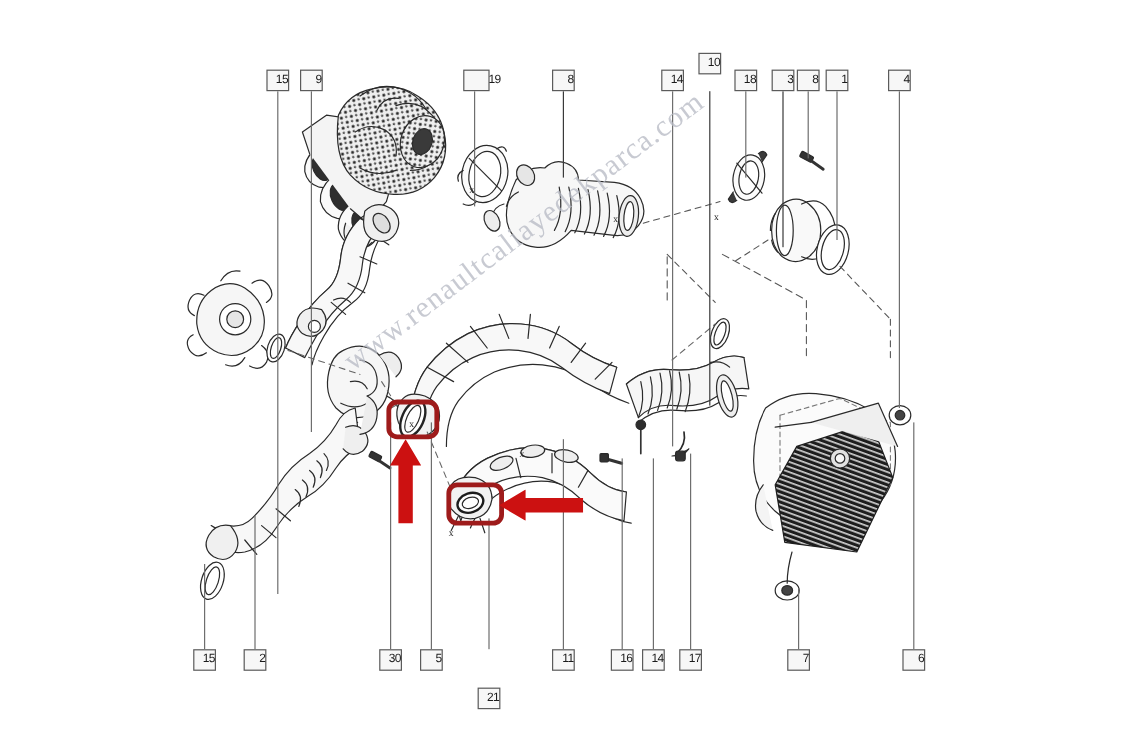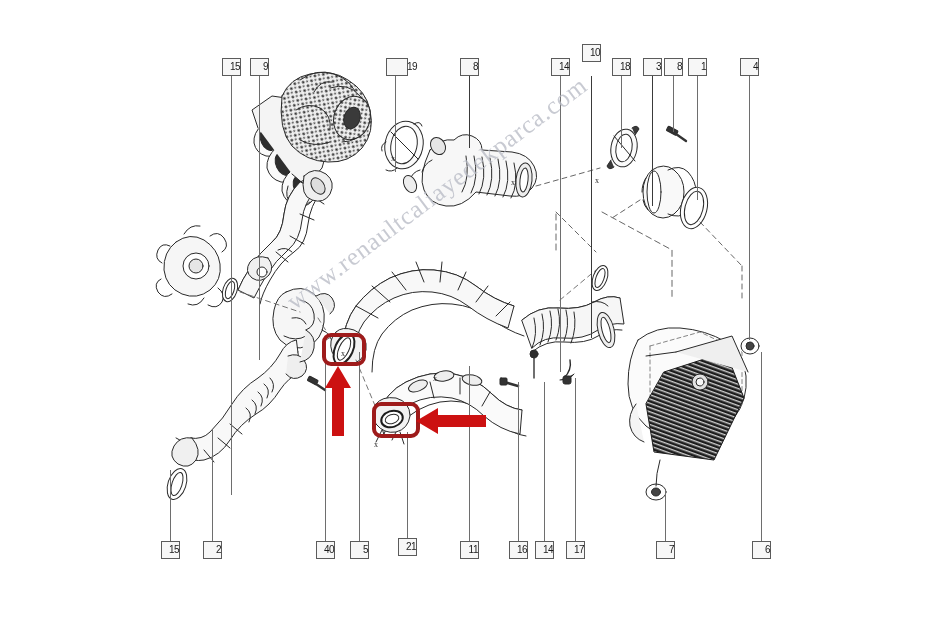--- a/index.html
+++ b/index.html
@@ -412,25 +412,25 @@
       <div class="callout" style="left: 664px; top: 58px;">8</div>
       <div class="leader" style="left: 673px; top: 76px; height: 56px;"></div>
       <div class="callout" style="left: 688px; top: 58px;">1</div>
       <div class="leader" style="left: 697px; top: 76px; height: 124px;"></div>
       <div class="callout" style="left: 740px; top: 58px;">4</div>
       <div class="leader" style="left: 749px; top: 76px; height: 264px;"></div>
       <div class="callout" style="left: 161px; top: 541px;">15</div>
       <div class="leader" style="left: 170px; top: 470px; height: 71px;"></div>
       <div class="callout" style="left: 203px; top: 541px;">2</div>
       <div class="leader" style="left: 212px; top: 430px; height: 111px;"></div>
-      <div class="callout" style="left: 316px; top: 541px;">40</div>
+      <div class="callout" style="left: 316px; top: 541px;">30</div>
       <div class="leader" style="left: 325px; top: 352px; height: 189px;"></div>
       <div class="callout" style="left: 350px; top: 541px;">5</div>
       <div class="leader" style="left: 359px; top: 352px; height: 189px;"></div>
-      <div class="callout" style="left: 398px; top: 538px;">21</div>
+      <div class="callout" style="left: 398px; top: 573px;">21</div>
       <div class="leader" style="left: 407px; top: 432px; height: 109px;"></div>
       <div class="callout" style="left: 460px; top: 541px;">11</div>
       <div class="leader" style="left: 469px; top: 366px; height: 175px;"></div>
       <div class="callout" style="left: 509px; top: 541px;">16</div>
       <div class="leader" style="left: 518px; top: 382px; height: 159px;"></div>
       <div class="callout" style="left: 535px; top: 541px;">14</div>
       <div class="leader" style="left: 544px; top: 382px; height: 159px;"></div>
       <div class="callout" style="left: 566px; top: 541px;">17</div>
       <div class="leader" style="left: 575px; top: 378px; height: 163px;"></div>
       <div class="callout" style="left: 656px; top: 541px;">7</div>

